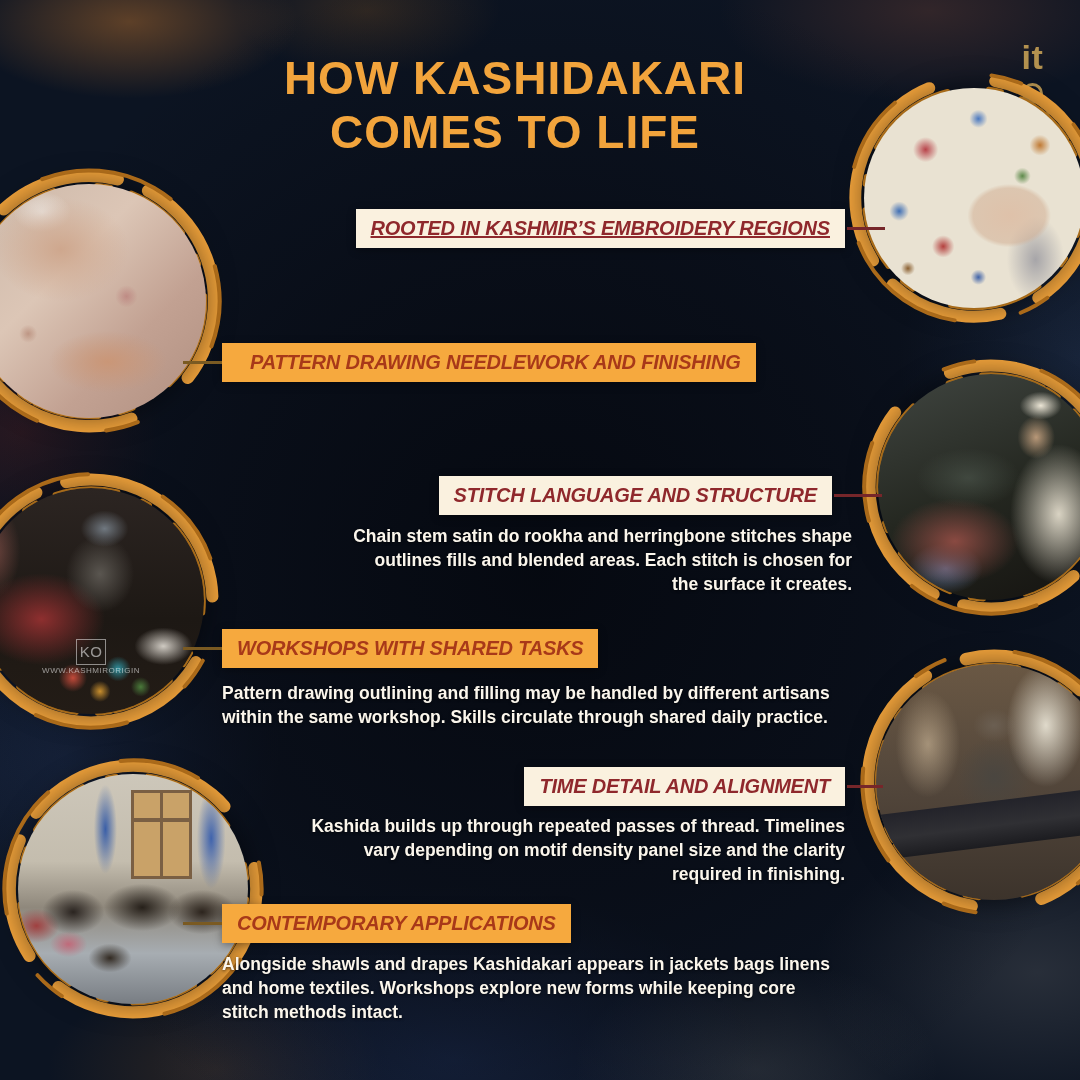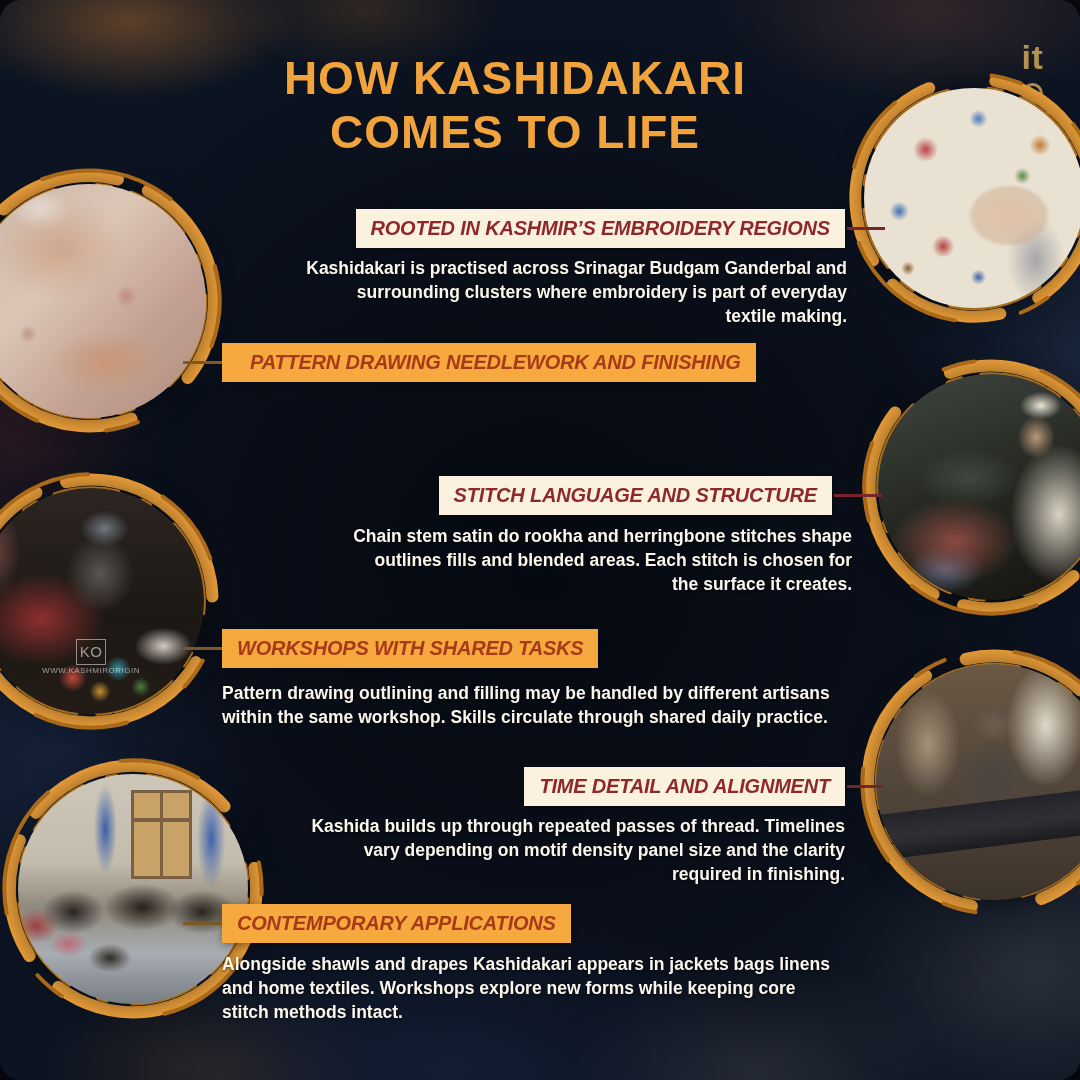--- a/index.html
+++ b/index.html
@@ -13,21 +13,20 @@
       radial-gradient(ellipse 190px 90px at 34% 1%, rgba(85,60,35,0.5), transparent 70%),
       radial-gradient(ellipse 300px 130px at 86% 1%, rgba(120,70,55,0.35), transparent 70%),
       radial-gradient(ellipse 200px 170px at 2% 40%, rgba(95,35,35,0.4), transparent 70%),
       radial-gradient(ellipse 260px 210px at 100% 33%, rgba(45,65,100,0.4), transparent 70%),
       radial-gradient(ellipse 300px 220px at 6% 70%, rgba(38,58,100,0.45), transparent 72%),
       radial-gradient(ellipse 320px 200px at 96% 90%, rgba(140,140,140,0.22), transparent 70%),
       radial-gradient(ellipse 260px 160px at 70% 99%, rgba(170,170,165,0.18), transparent 70%),
       radial-gradient(ellipse 420px 240px at 42% 98%, rgba(32,50,92,0.5), transparent 72%),
       radial-gradient(ellipse 240px 130px at 20% 99%, rgba(120,80,40,0.28), transparent 70%),
       #0C1422;
-    border-radius: 21px;
   }
   
   .title{position:absolute;top:52px;left:175px;width:680px;text-align:center;
     color:#F2A43C;font-weight:700;font-size:46px;line-height:1.17;letter-spacing:1px;}
   .brand{position:absolute;top:38px;right:26px;color:#B3914F;font-weight:700;
     font-size:34px;letter-spacing:.5px;display:flex;align-items:center;flex-direction:column;}
   .brand .o-glyph{display:inline-block;width:21px;height:21px;border:3px solid #B3914F;
     border-radius:50%;margin:6px 1px 0 1px;
     background:linear-gradient(to top,#B3914F 46%,transparent 46%);}
   
@@ -115,21 +114,21 @@
   
   .hdr{position:absolute;padding:8px 15px;font-style:italic;font-weight:700;font-size:20px;
     letter-spacing:-0.2px;white-space:nowrap;box-shadow:0 2px 8px rgba(0,0,0,.35);}
   .hdr.cream{background:#FAF1DF;color:#8F282C;}
   .hdr.orange{background:#F6A93E;color:#A83919;}
   .body-text{position:absolute;color:#FBF6EC;font-weight:700;font-size:17.5px;line-height:1.38;
     white-space:pre-line;text-shadow:0 1px 3px rgba(0,0,0,.6);}
   .connector{position:absolute;height:3px;}
   .conn-cream{background:#76262A;}
   .conn-orange{background:#7a5a22;}
-  .s1h{top:209px;right:235px;} .c1{top:227px;left:847px;width:38px;}
+  .s1h{top:209px;right:235px;text-decoration:underline;} .c1{top:227px;left:847px;width:38px;}
   .s1b{top:256px;right:233px;width:575px;text-align:right;}
   .s2h{top:343px;left:222px;padding-left:28px;}  .c2{top:361px;left:183px;width:39px;}
   .s2b{top:392px;left:222px;width:580px;text-align:left;}
   .s3h{top:476px;right:248px;} .c3{top:494px;left:834px;width:48px;}
   .s3b{top:524px;right:228px;width:540px;text-align:right;}
   .s4h{top:629px;left:222px;}  .c4{top:647px;left:183px;width:39px;}
   .s4b{top:681px;left:222px;width:660px;text-align:left;}
   .s5h{top:767px;right:235px;} .c5{top:785px;left:847px;width:36px;}
   .s5b{top:814px;right:235px;width:560px;text-align:right;}
   .s6h{top:904px;left:222px;}  .c6{top:922px;left:183px;width:39px;}
@@ -205,23 +204,20 @@
     <svg class="ring" viewBox="0 0 100 100">
       <circle class="r1" cx="50" cy="50" r="46"></circle>
         <circle class="r2" cx="50" cy="50" r="42.5"></circle>
         <circle class="r3" cx="50" cy="50" r="48"></circle>
     </svg>
     <div class="photo p6"></div>
   </div>
 
   <div class="hdr cream s1h"><span>ROOTED IN KASHMIR’S EMBROIDERY REGIONS</span></div>
   <div class="connector conn-cream c1"></div>
-  <div class="body-text s1b">Kashidakari is practised across Srinagar Budgam Ganderbal and
-surrounding clusters where embroidery is part of everyday
-textile making.</div>
 
   <div class="hdr orange s2h"><span>PATTERN DRAWING NEEDLEWORK AND FINISHING</span></div>
   <div class="connector conn-orange c2"></div>
 
   <div class="hdr cream s3h"><span>STITCH LANGUAGE AND STRUCTURE</span></div>
   <div class="connector conn-cream c3"></div>
   <div class="body-text s3b">Chain stem satin do rookha and herringbone stitches shape
 outlines fills and blended areas. Each stitch is chosen for
 the surface it creates.</div>
 

